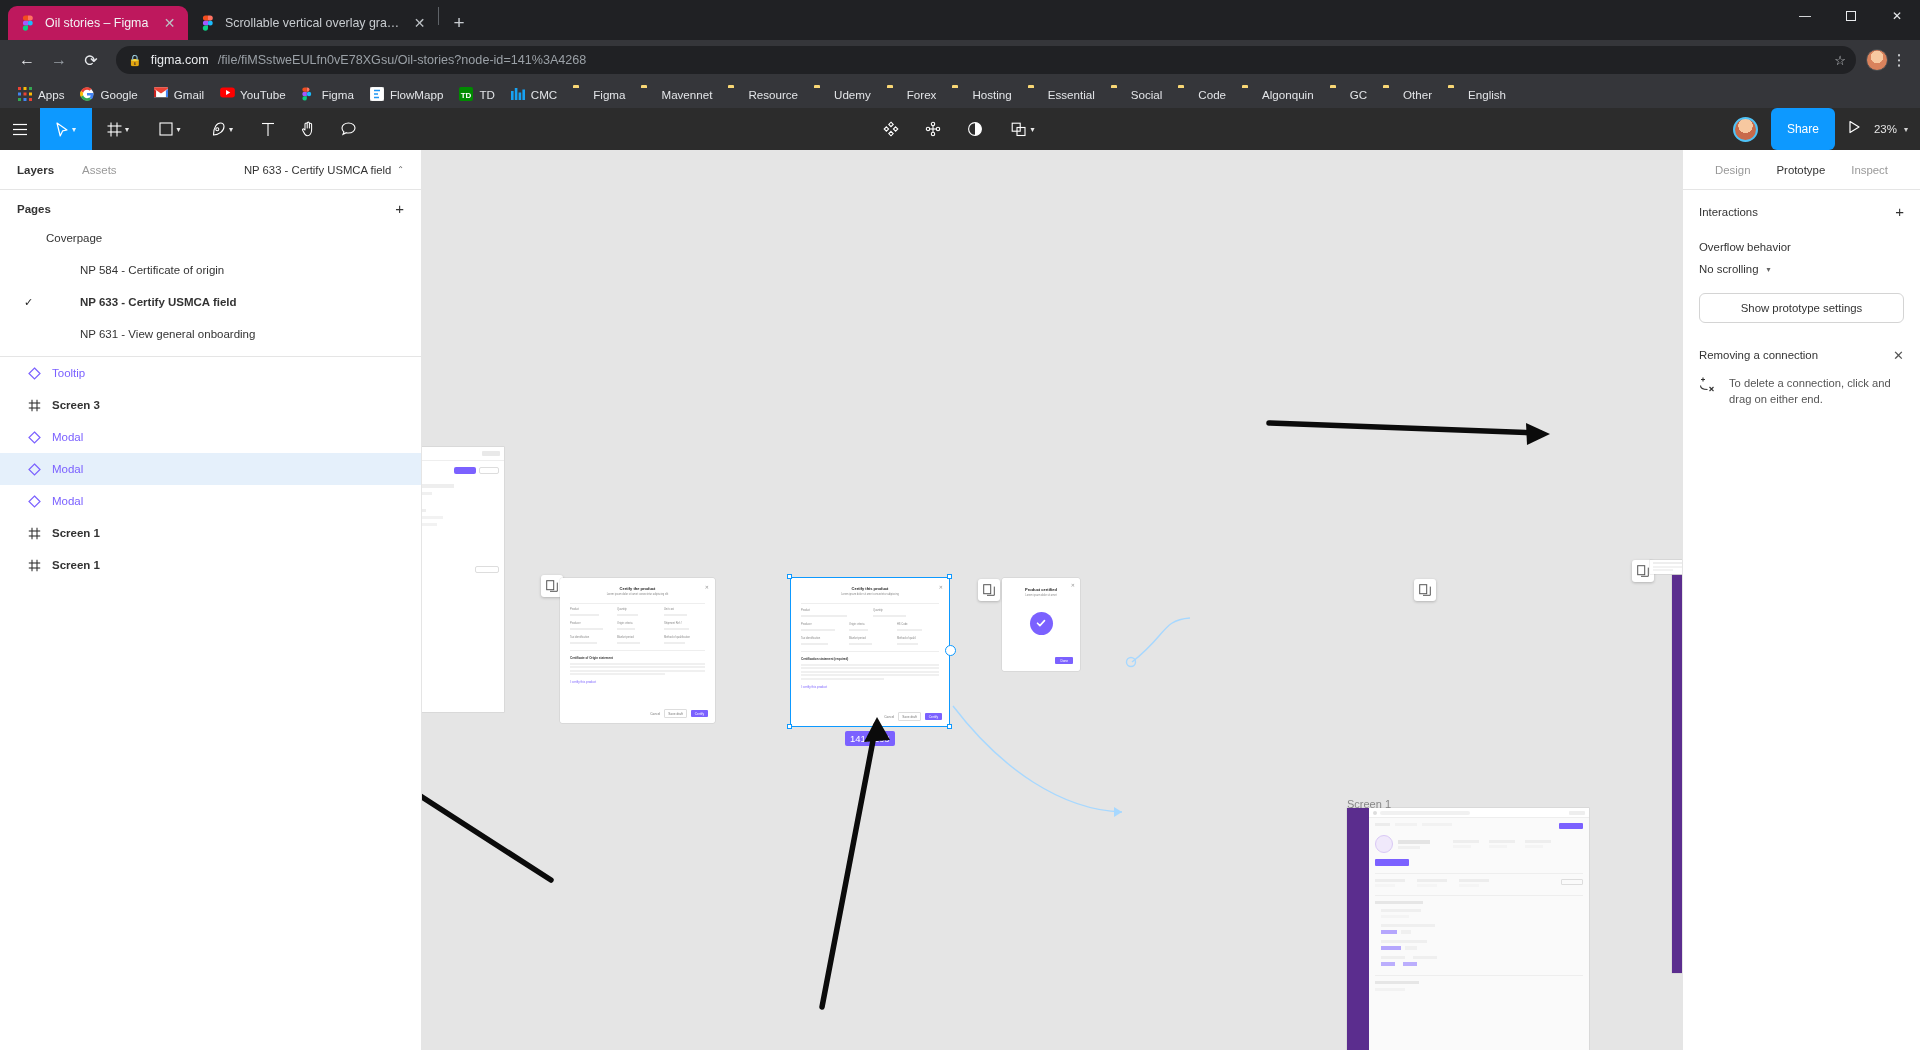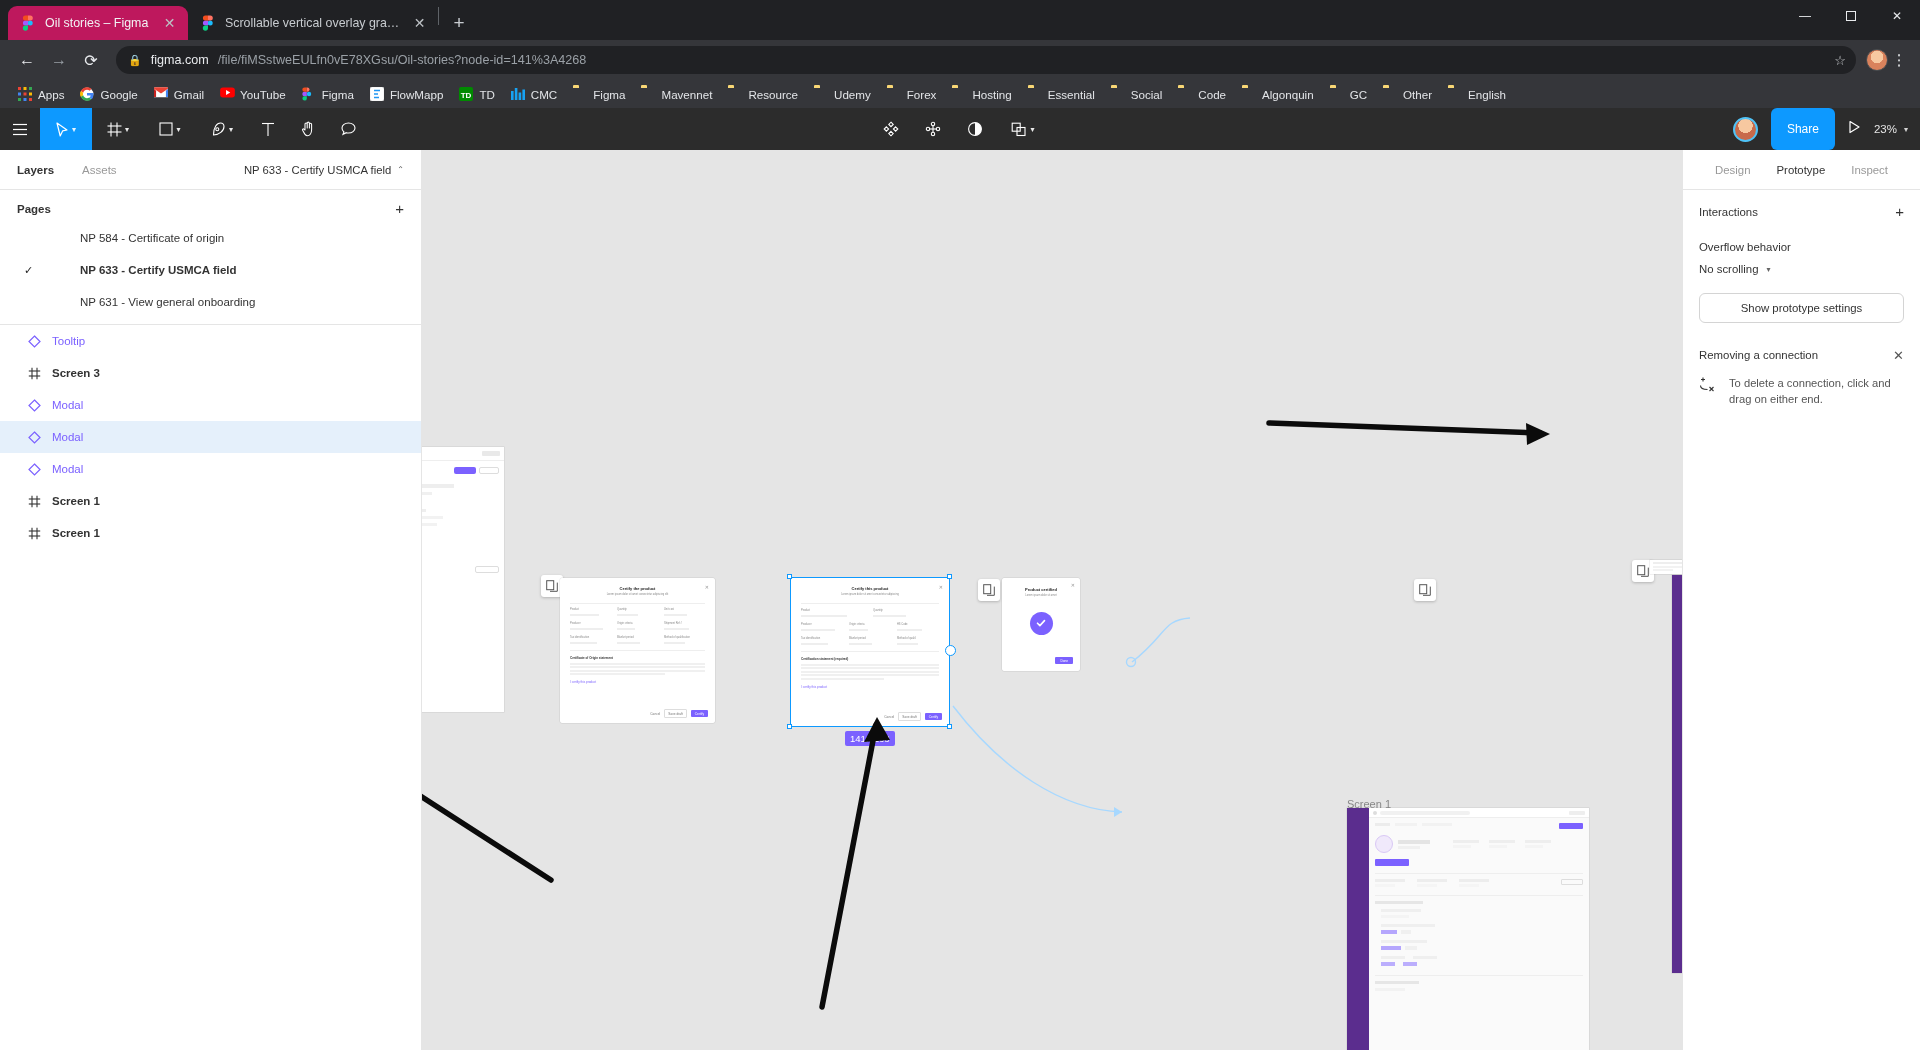--- a/index.html
+++ b/index.html
@@ -443,20 +443,24 @@
           <span class="cv">⌃</span>
         </span>
       </div>
 
       <div class="pages-sec">
         <div class="pages-head">
           <span class="pages-title">Pages</span>
           <span class="plus">+</span>
         </div>
         <div id="pages-list">
+            <div class="page-row">
+              <span class="tick"></span>
+              <span class="pname">Coverpage</span>
+            </div>
             <div class="page-row indent">
               <span class="tick"></span>
               <span class="pname">NP 584 - Certificate of origin</span>
             </div>
             <div class="page-row indent sel">
               <span class="tick">✓</span>
               <span class="pname">NP 633 - Certify USMCA field</span>
             </div>
             <div class="page-row indent">
               <span class="tick"></span>

